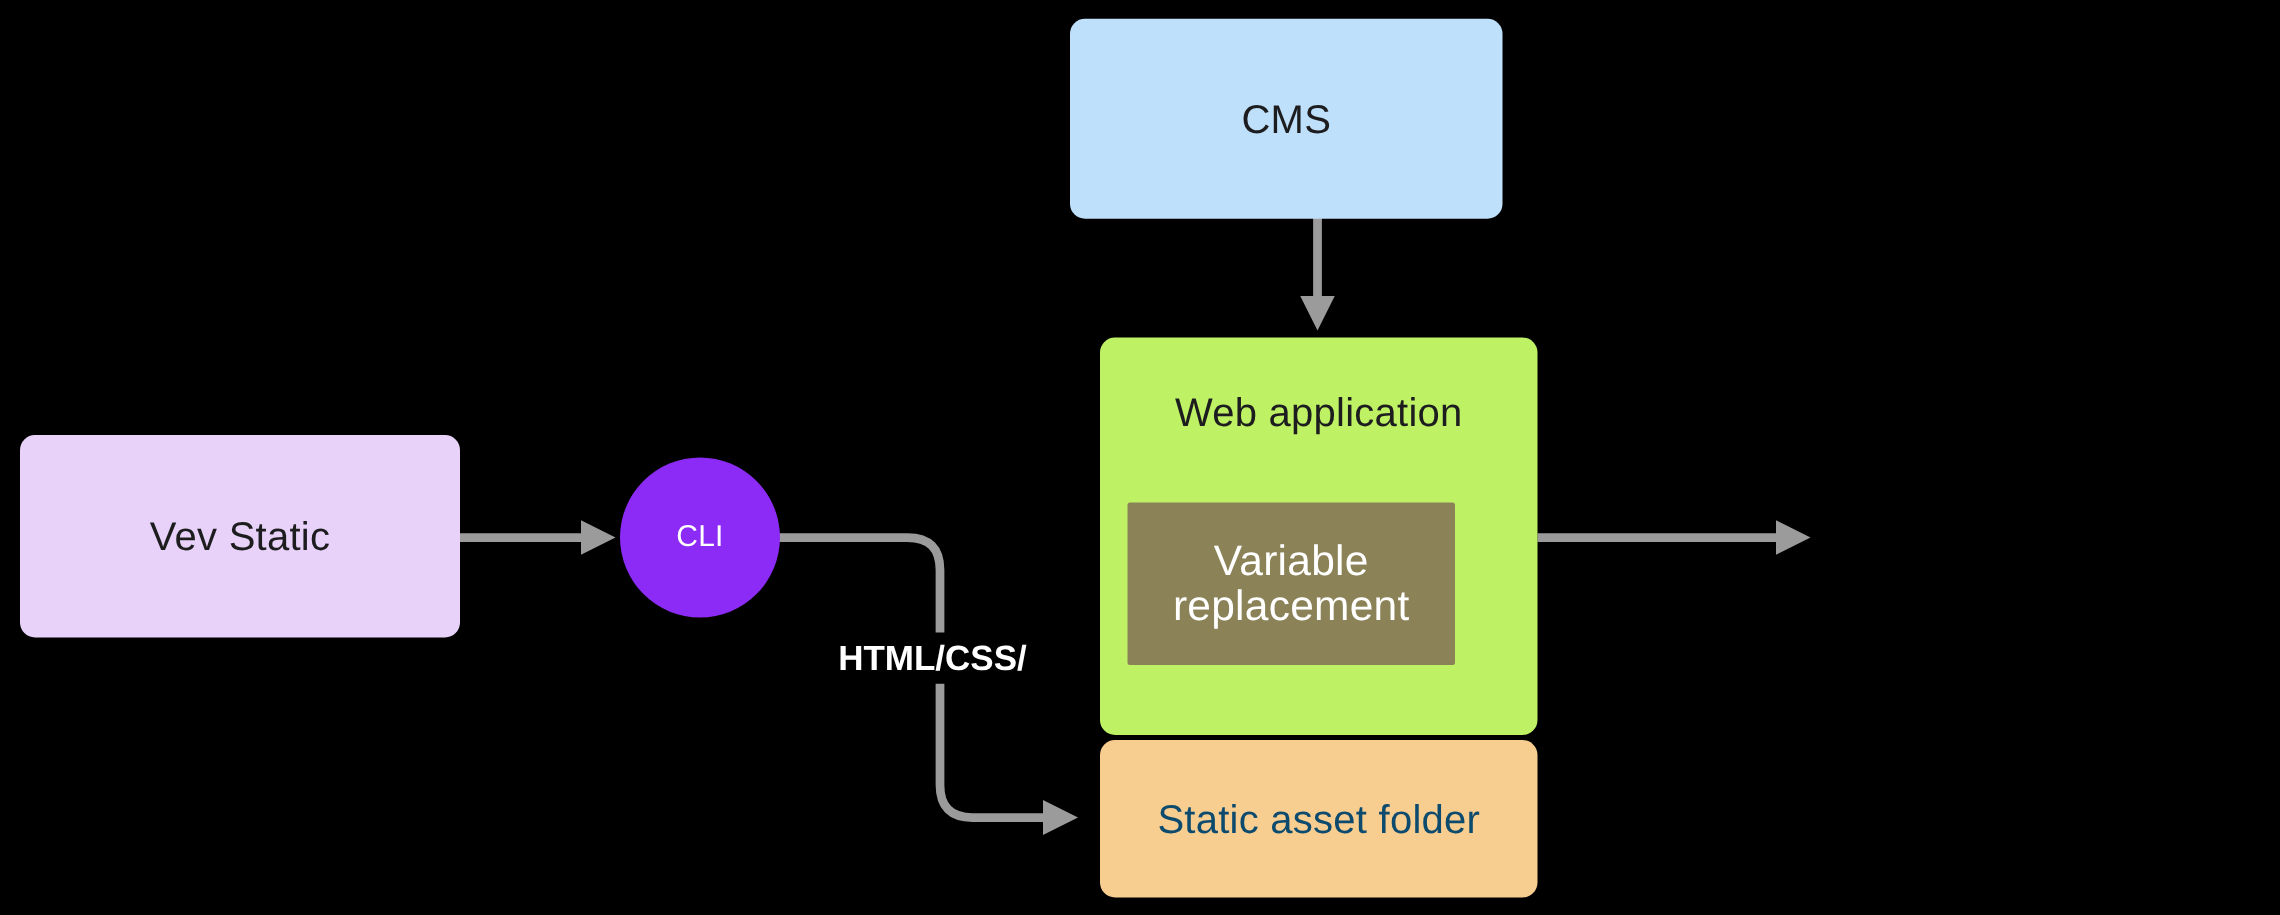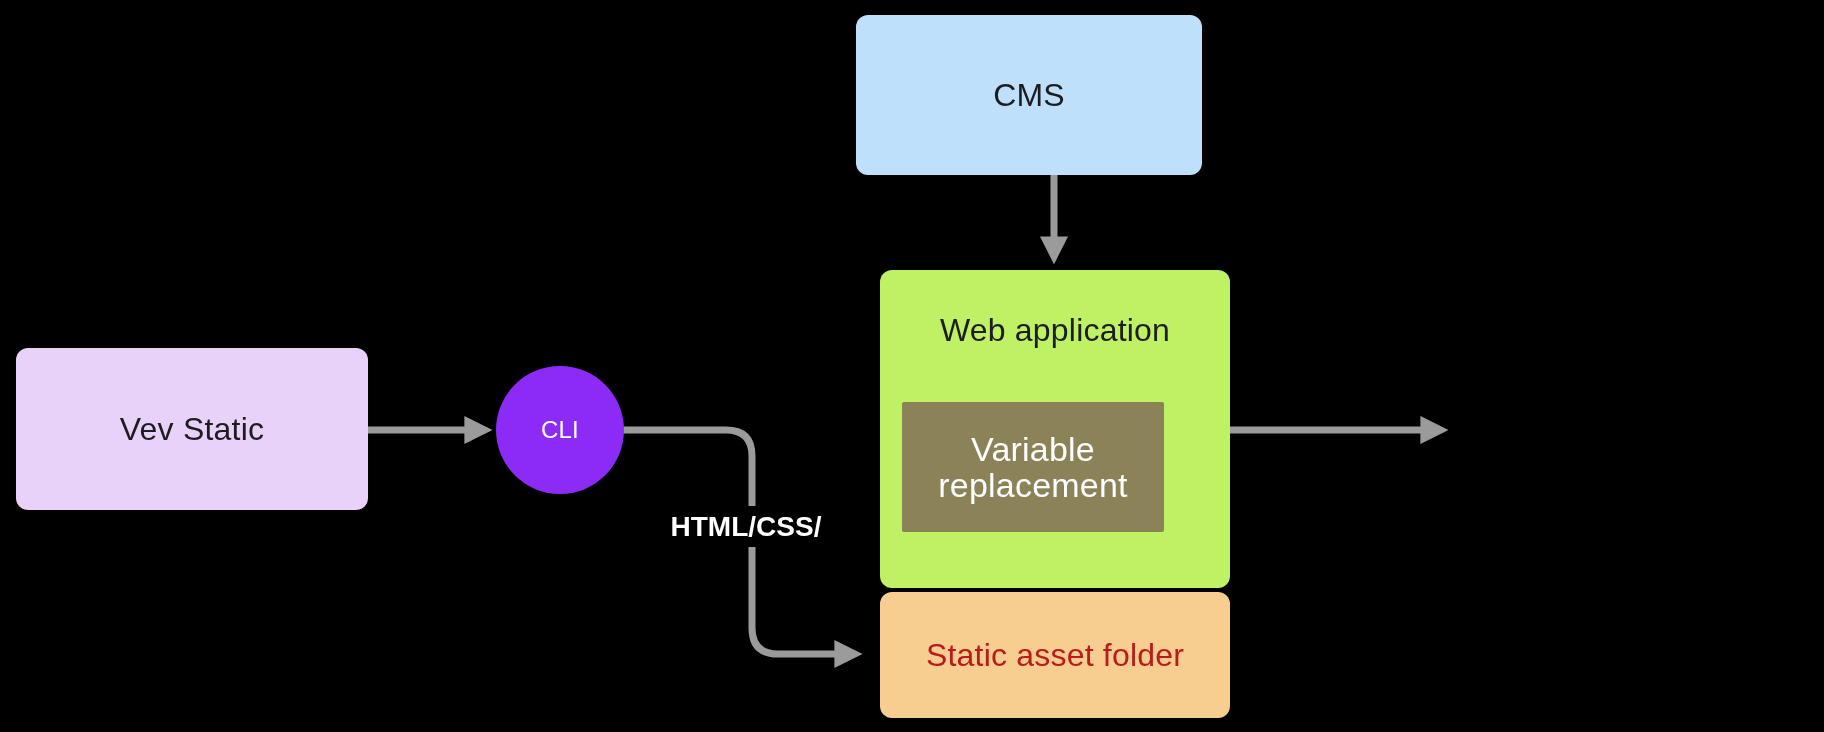--- a/index.html
+++ b/index.html
@@ -97,21 +97,21 @@
   </div>
 
   <div class="node node-webapp" style="background-color: #bef264; justify-content: center;">
     <span class="label" style="color: rgb(29, 29, 31);">Web application</span>
     <div class="node-varrep" style="background-color: rgb(139, 130, 88);">
       <span class="label" style="color: rgb(255, 255, 255);">Variable replacement</span>
     </div>
   </div>
 
   <div class="node node-static" style="background-color: rgb(248, 205, 144);">
-    <span class="label" style="color: #b91c1c;">Static asset folder</span>
+    <span class="label" style="color: #0c4a6e;">Static asset folder</span>
   </div>
 
 
   <div class="edge-label" style="background-color: rgb(0, 0, 0);">
     <div>HTML/CSS/</div>
   </div>
 
 </div>
 
 </body></html>

